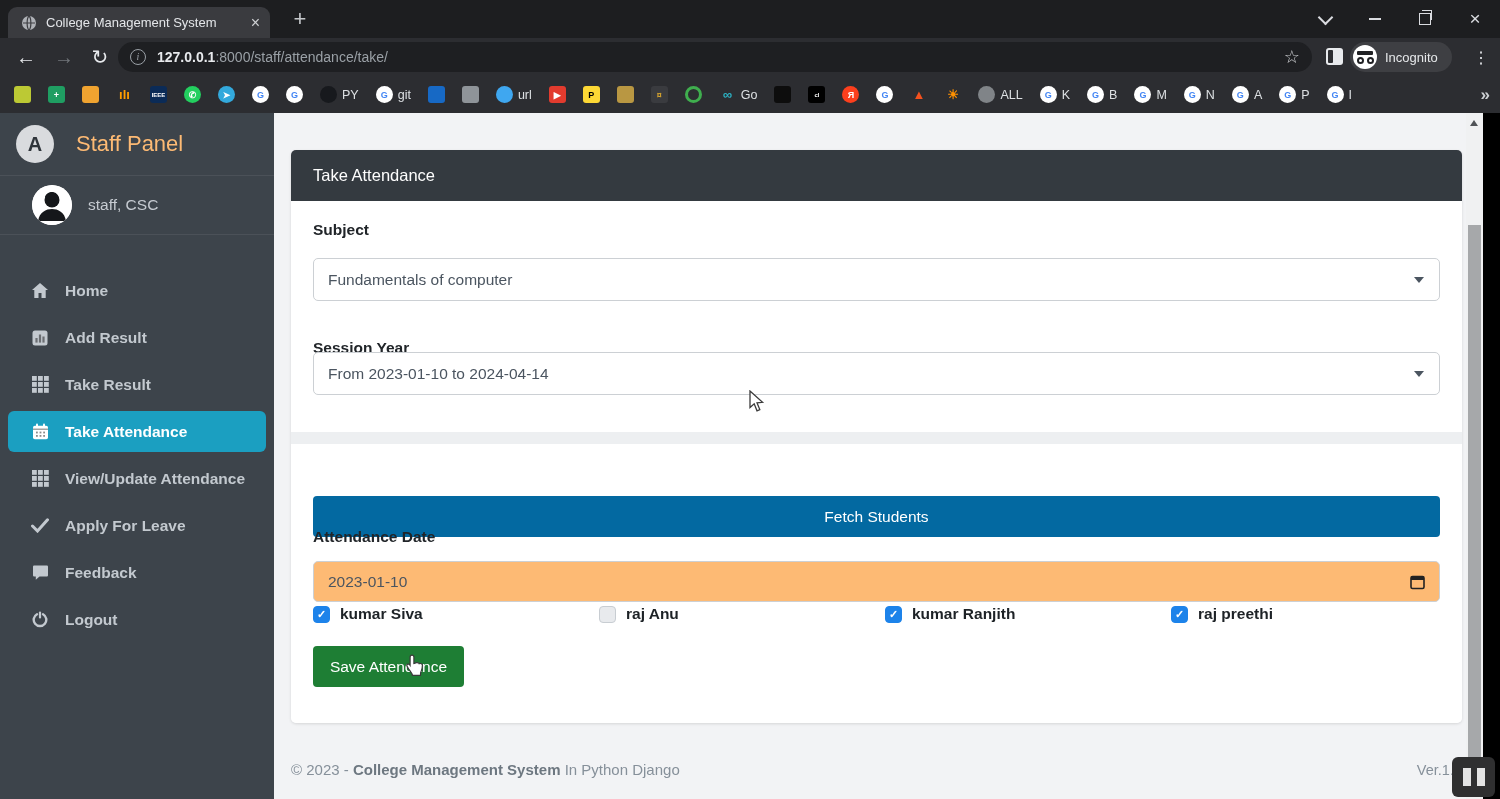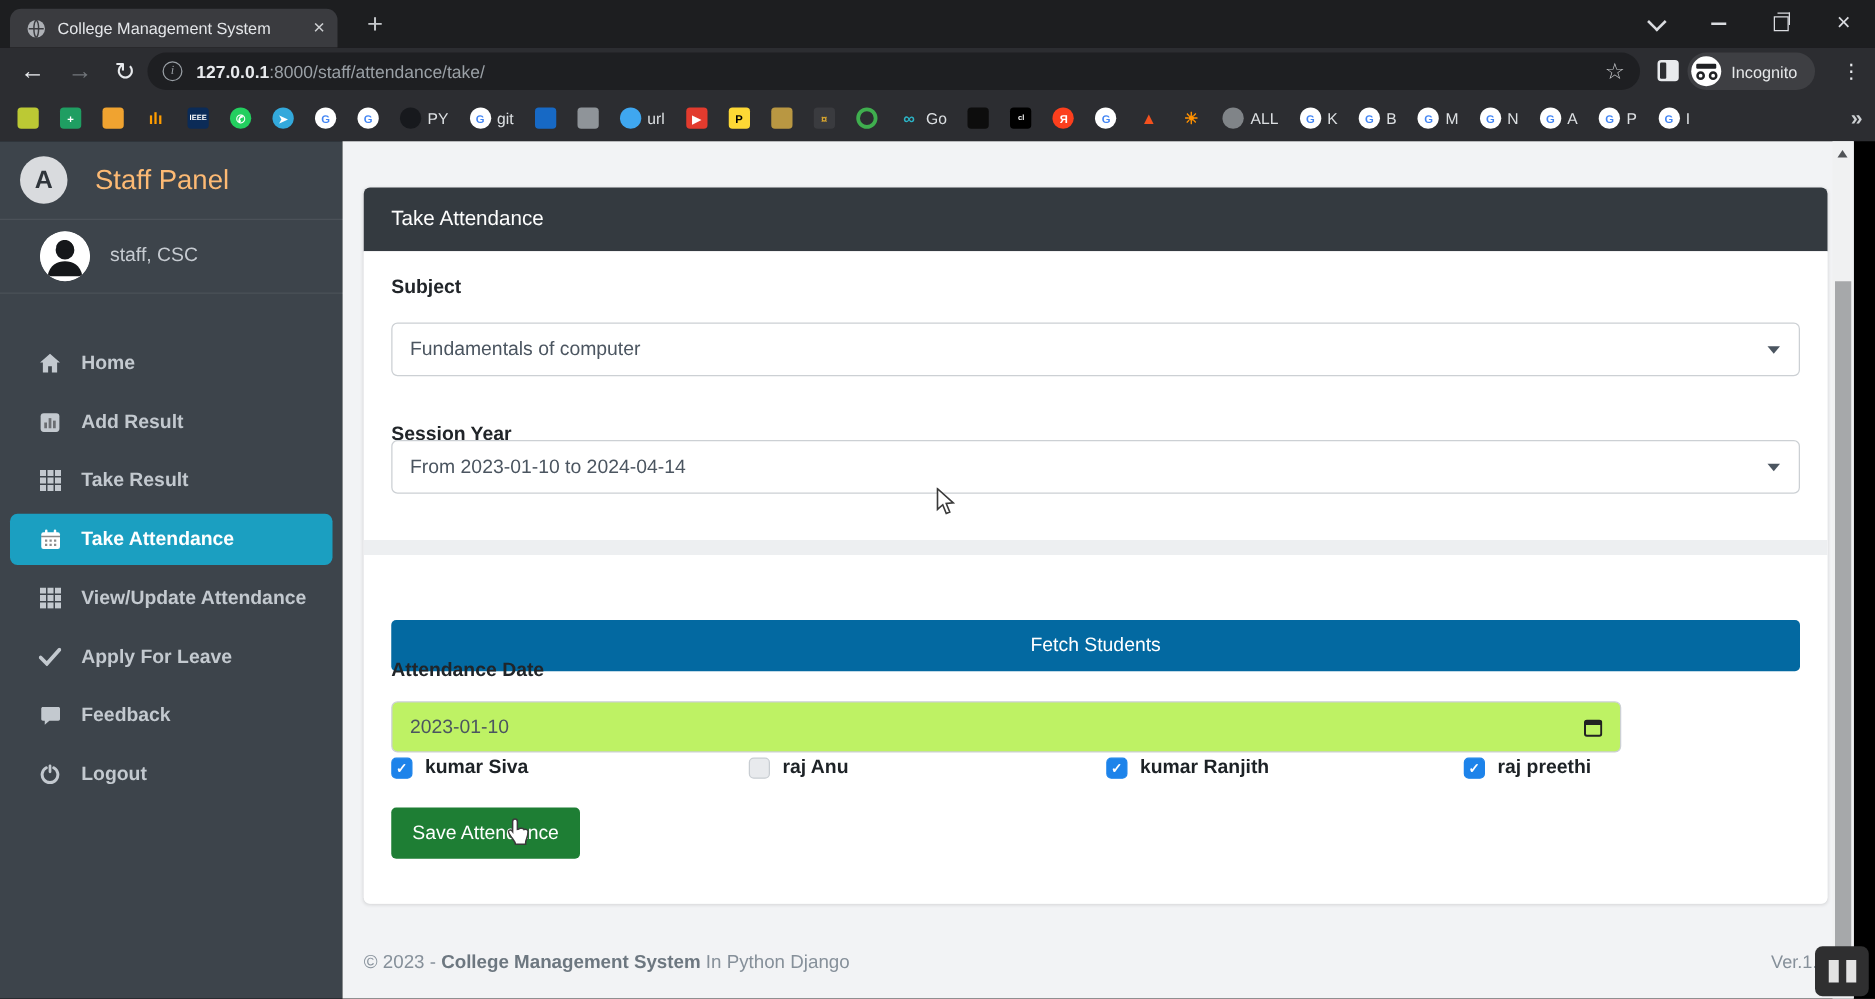--- a/index.html
+++ b/index.html
@@ -88,22 +88,22 @@
   .card-body{position:relative;height:522px;background:#fff;border-radius:0 0 5px 5px;}
   .f-label{position:absolute;left:22px;font-size:15.5px;font-weight:bold;color:#212529;}
   .sel{position:absolute;left:22px;width:1127px;height:43px;border:1px solid #ccd0d4;border-radius:5px;
        background:#fff;display:flex;align-items:center;padding-left:14px;box-sizing:border-box;
        font-size:15.5px;color:#4b5560;}
   .sel-chev{position:absolute;right:15px;top:18px;width:0;height:0;border-left:5px solid transparent;
        border-right:5px solid transparent;border-top:6px solid #4b5560;}
   .divider-strip{position:absolute;left:0;top:231px;width:100%;height:12px;background:#edeff1;}
   .btn{display:flex;align-items:center;justify-content:center;color:#fff;font-size:15.5px;border-radius:4px;}
   .btn-fetch{position:absolute;left:22px;top:247px;width:1127px;height:41px;background:#0369a1;margin-top:48px;}
-  .date-input{position:absolute;left:22px;top:360px;width:984px;height:41px;border:1px solid #ccd0d4;
-       border-radius:5px;background:#bef264;display:flex;align-items:center;padding:0 14px;
+  .date-input{position:absolute;left:22px;top:360px;width:1127px;height:41px;border:1px solid #ccd0d4;
+       border-radius:5px;background:#fdba74;display:flex;align-items:center;padding:0 14px;
        box-sizing:border-box;font-size:15.5px;color:#4b5560;}
   .date-input .spacer{flex:1;}
   .students{position:absolute;left:22px;top:404px;display:flex;}
   .student{width:286px;display:flex;align-items:center;gap:10px;}
   .cb{width:17px;height:17px;border-radius:4px;background:#e8eaed;border:1px solid #c8cdd2;
       box-sizing:border-box;display:flex;align-items:center;justify-content:center;}
   .cb.checked{background:#1d83ea;border-color:#1d83ea;color:#fff;font-size:11px;font-weight:bold;}
   .student-name{font-size:15.5px;font-weight:bold;color:#1d2226;}
   .btn-save{position:absolute;left:22px;top:445px;width:151px;height:41px;background:#1e7e34;}
 

